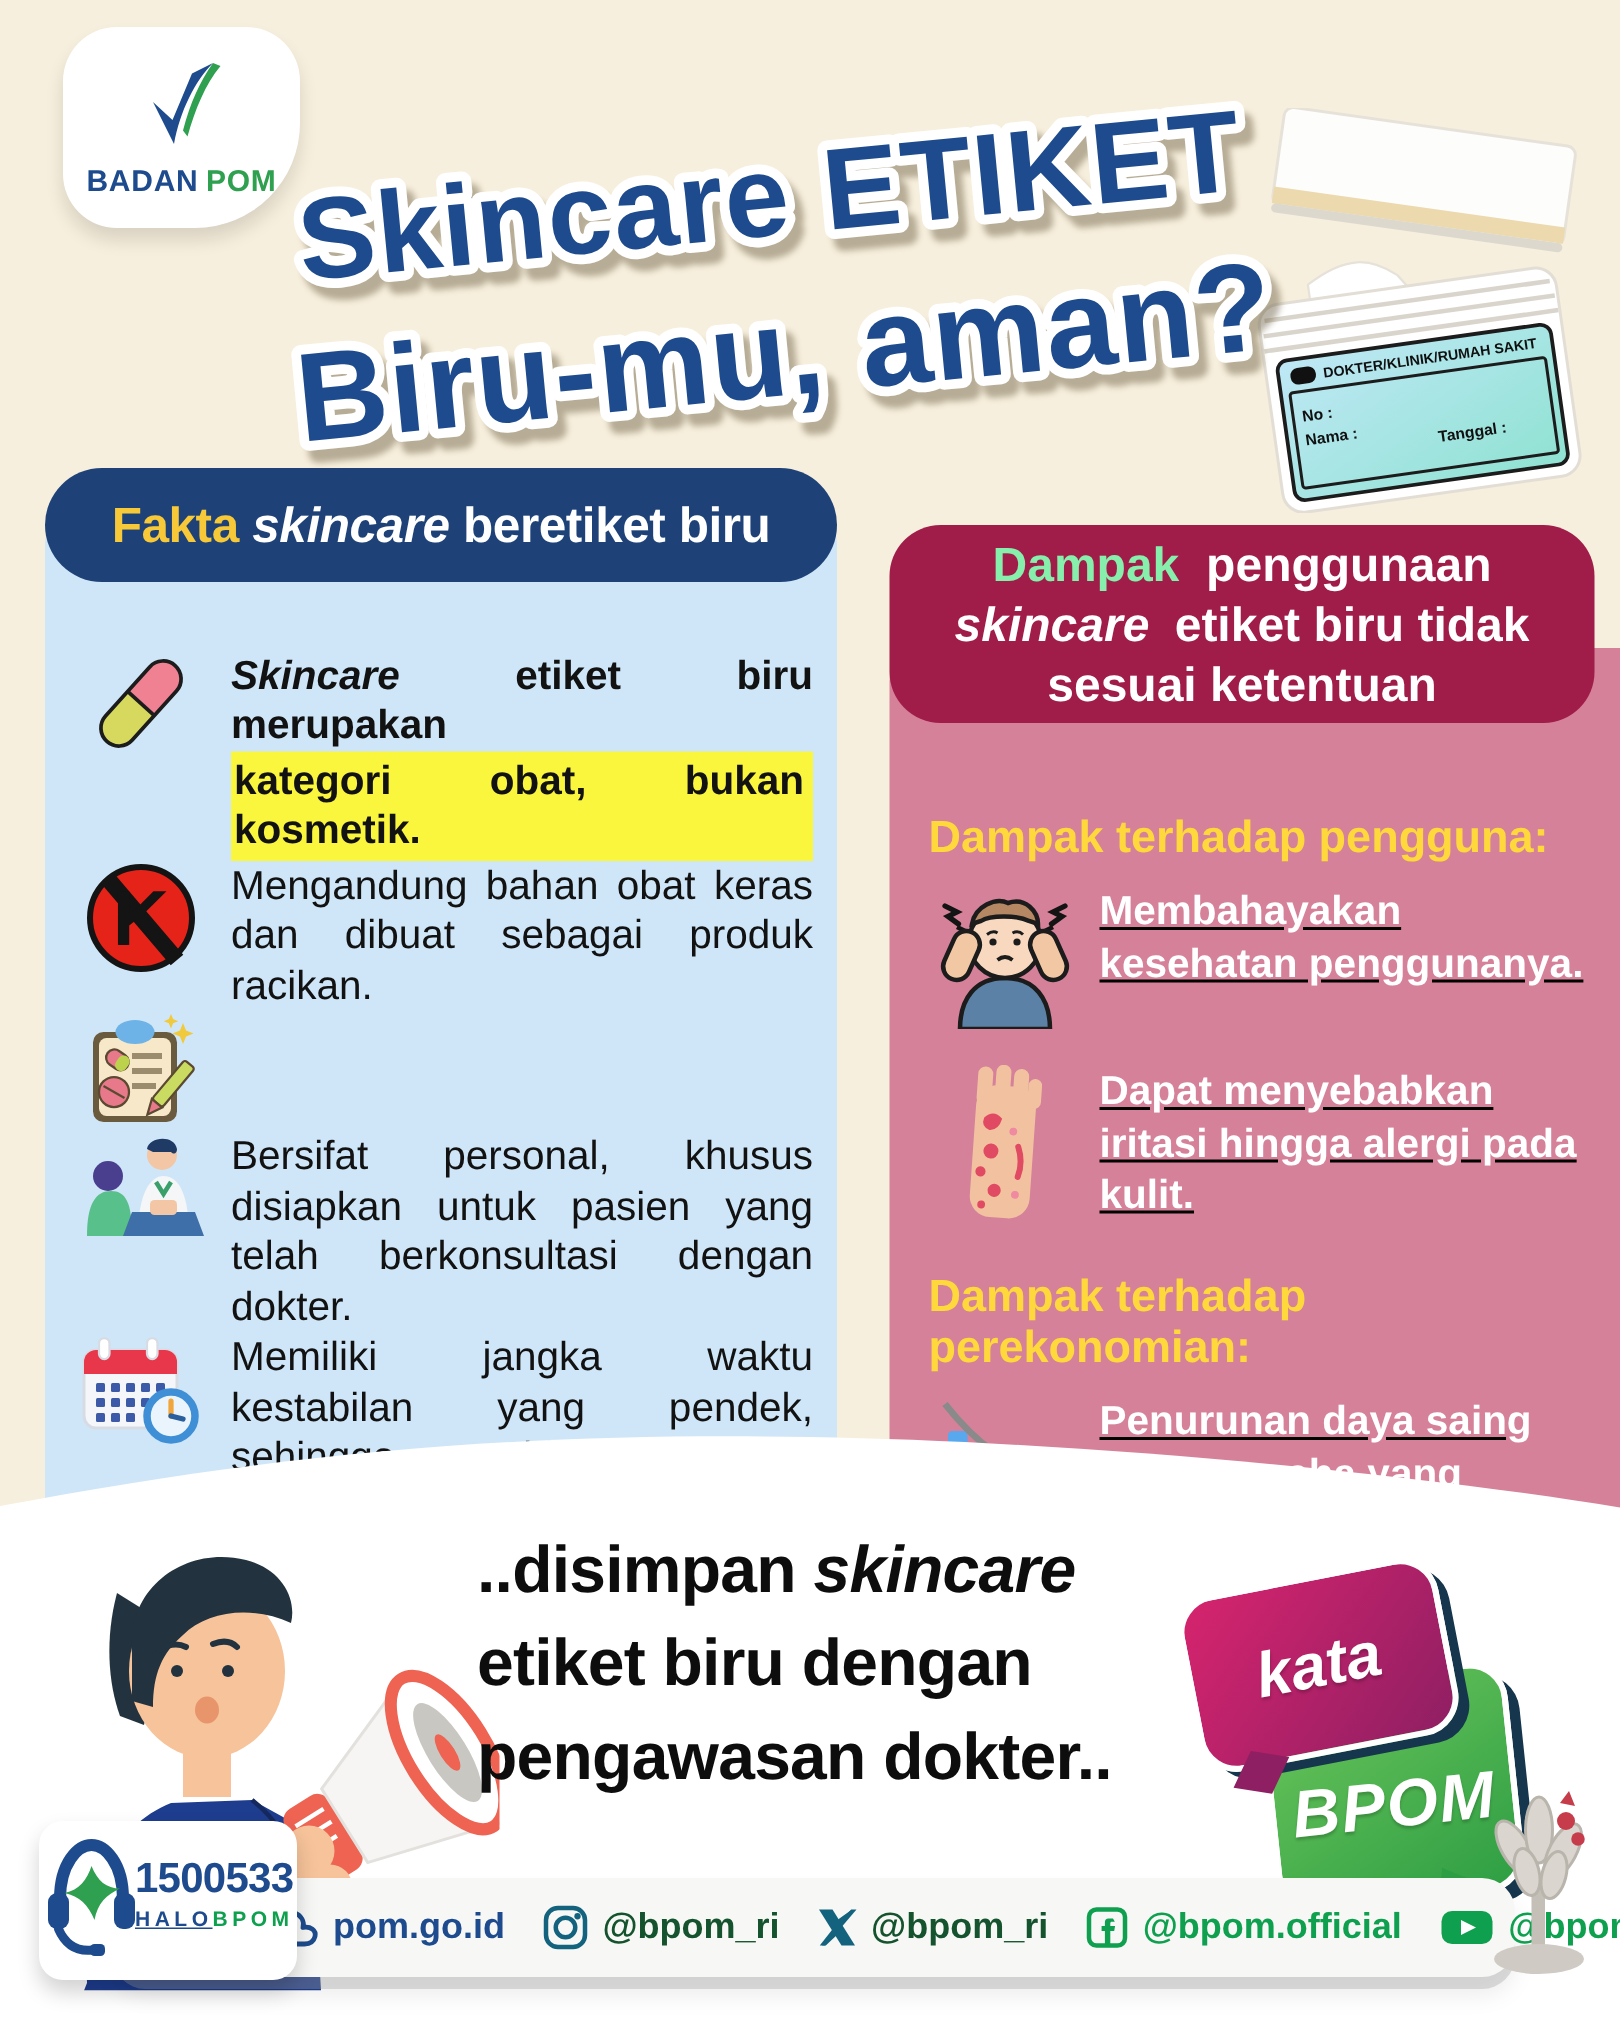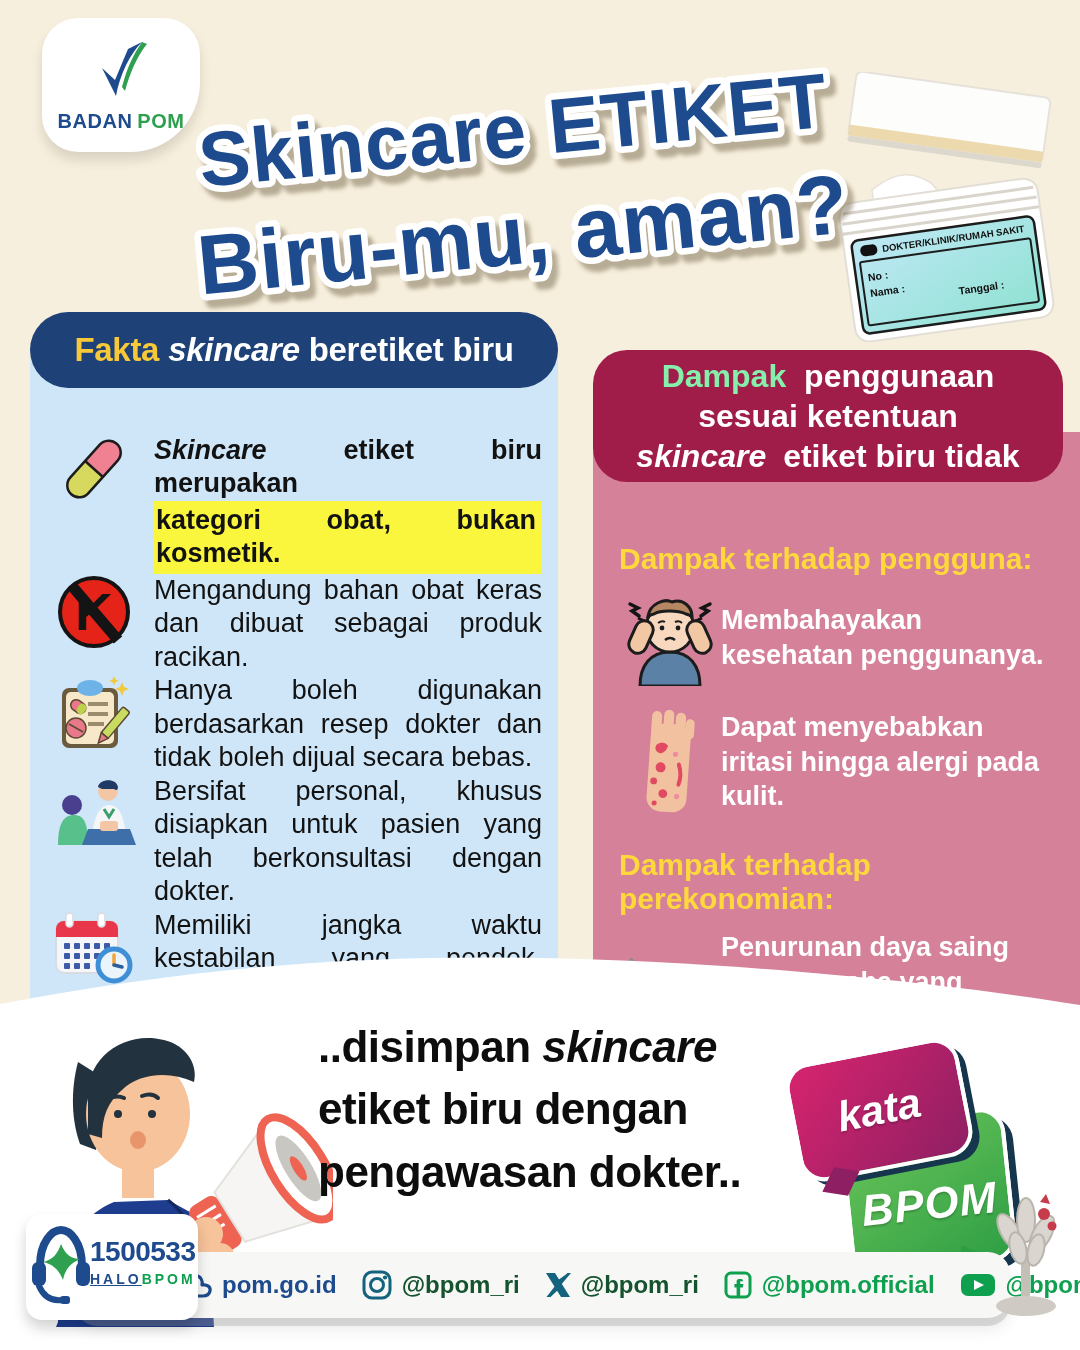--- a/index.html
+++ b/index.html
@@ -42,21 +42,21 @@
   .panel-right{position:absolute;left:593px;top:350px;width:487px;height:692px;z-index:1;}
   .panel-right .body{position:absolute;left:0;top:82px;width:487px;height:606px;background:#d5819a;border-radius:22px 0 0 22px;}
   .panel-right .header{position:absolute;left:0;top:0;width:470px;height:132px;background:#a01c49;border-radius:34px;
     display:flex;flex-direction:column;align-items:center;justify-content:center;
     font-size:32px;font-weight:800;color:#fff;line-height:1.26;text-align:center;}
   .panel-right .header .yellow{color:#86efac;margin-right:9px;}
   .panel-right .header .it{font-style:italic;margin-right:8px;}
   .impacts{position:absolute;left:26px;top:192px;width:440px;}
   .subhead{margin:0 0 14px;color:#ffd83c;font-weight:800;font-size:30px;}
   .subhead.second{margin-top:34px;}
-  .impact{display:flex;align-items:center;margin:8px 0 24px;}
+  .impact{display:flex;align-items:flex-start;gap:12px;margin:8px 0 24px;text-decoration:underline;}
   .impact .iicon{flex:0 0 102px;display:flex;justify-content:center;}
   .impact p{margin:0;color:#fff;font-weight:700;font-size:27px;line-height:1.28;}
   .impact p.preline{white-space:pre-line;}
 
   
   .wave{position:absolute;left:0;top:938px;width:1080px;height:412px;z-index:2;}
 
   
   .man-svg{position:absolute;left:18px;top:1022px;width:315px;height:305px;z-index:3;}
   .message{position:absolute;left:318px;top:1016px;width:520px;z-index:3;
@@ -197,21 +197,20 @@
             <circle cx="22" cy="54" r="10" fill="#e8798a" stroke="#5b4a31" stroke-width="1.5"></circle>
             <line x1="15" y1="50" x2="29" y2="58" stroke="#5b4a31" stroke-width="1.5"></line>
             <g transform="rotate(40 58 52)">
               <rect x="54" y="30" width="9" height="34" rx="2" fill="#cadb62" stroke="#5b4a31" stroke-width="1.5"></rect>
               <path d="M54,64 L58.5,74 L63,64 Z" fill="#e8798a" stroke="#5b4a31" stroke-width="1.5"></path>
             </g>
             <path d="M68,8 l2,5 5,2 -5,2 -2,5 -2,-5 -5,-2 5,-2 z" fill="#f0c93c"></path>
             <path d="M60,2 l1.4,3.4 3.4,1.4 -3.4,1.4 -1.4,3.4 -1.4,-3.4 -3.4,-1.4 3.4,-1.4 z" fill="#f0c93c"></path>
           </svg>
         </div>
-        <p>Hanya boleh digunakan berdasarkan resep dokter dan tidak boleh dijual secara bebas.</p>
       </div>
 
       <div class="fact">
         <div class="ficon">
           <svg width="84" height="72" viewBox="0 0 84 72">
             <circle cx="20" cy="30" r="10" fill="#4a3f8f"></circle>
             <path d="M6,70 C6,48 12,40 22,40 C32,40 36,48 36,70 Z" fill="#58c08a"></path>
             <circle cx="56" cy="16" r="10" fill="#f3c6a5"></circle>
             <path d="M46,12 C47,4 64,2 66,12 C66,15 64,16 62,14 L50,14 Z" fill="#203a66"></path>
             <path d="M40,70 C40,42 48,30 57,30 C68,30 74,44 74,70 Z" fill="#f4f6f8"></path>
@@ -255,25 +254,25 @@
     </div>
   </section>
 
   <section class="panel-right">
     <div class="body"></div>
     <div class="header">
       <div>
         <span class="yellow">Dampak</span>
         <span>penggunaan</span>
       </div>
-      <div>sesuai ketentuan</div>
       <div>
         <span class="it">skincare</span>
         <span>etiket biru tidak</span>
       </div>
+      <div>sesuai ketentuan</div>
     </div>
 
     <div class="impacts">
       <h3 class="subhead">Dampak terhadap pengguna:</h3>
 
       <div class="impact">
         <div class="iicon">
           <svg width="100" height="96" viewBox="0 0 100 96">
             <path d="M10,14 l8,4 -6,3 7,5" fill="none" stroke="#141414" stroke-width="3.5" stroke-linecap="round"></path>
             <path d="M90,14 l-8,4 6,3 -7,5" fill="none" stroke="#141414" stroke-width="3.5" stroke-linecap="round"></path>

